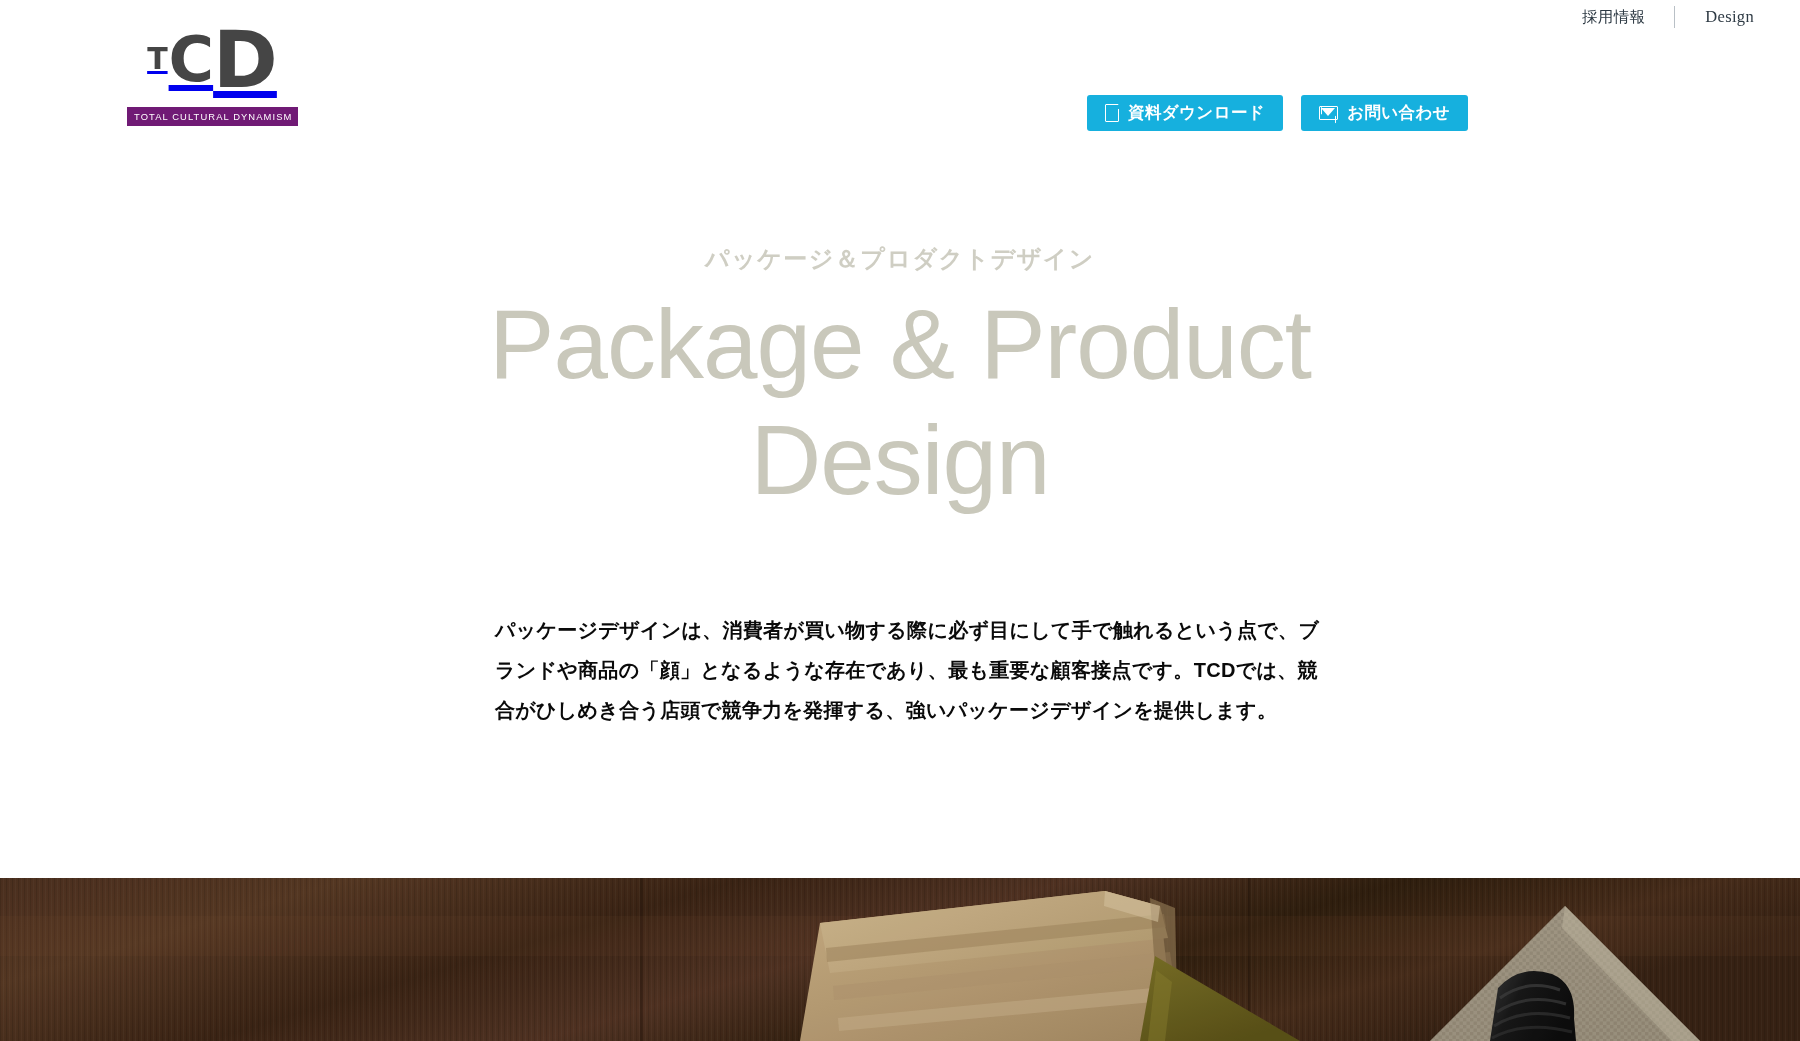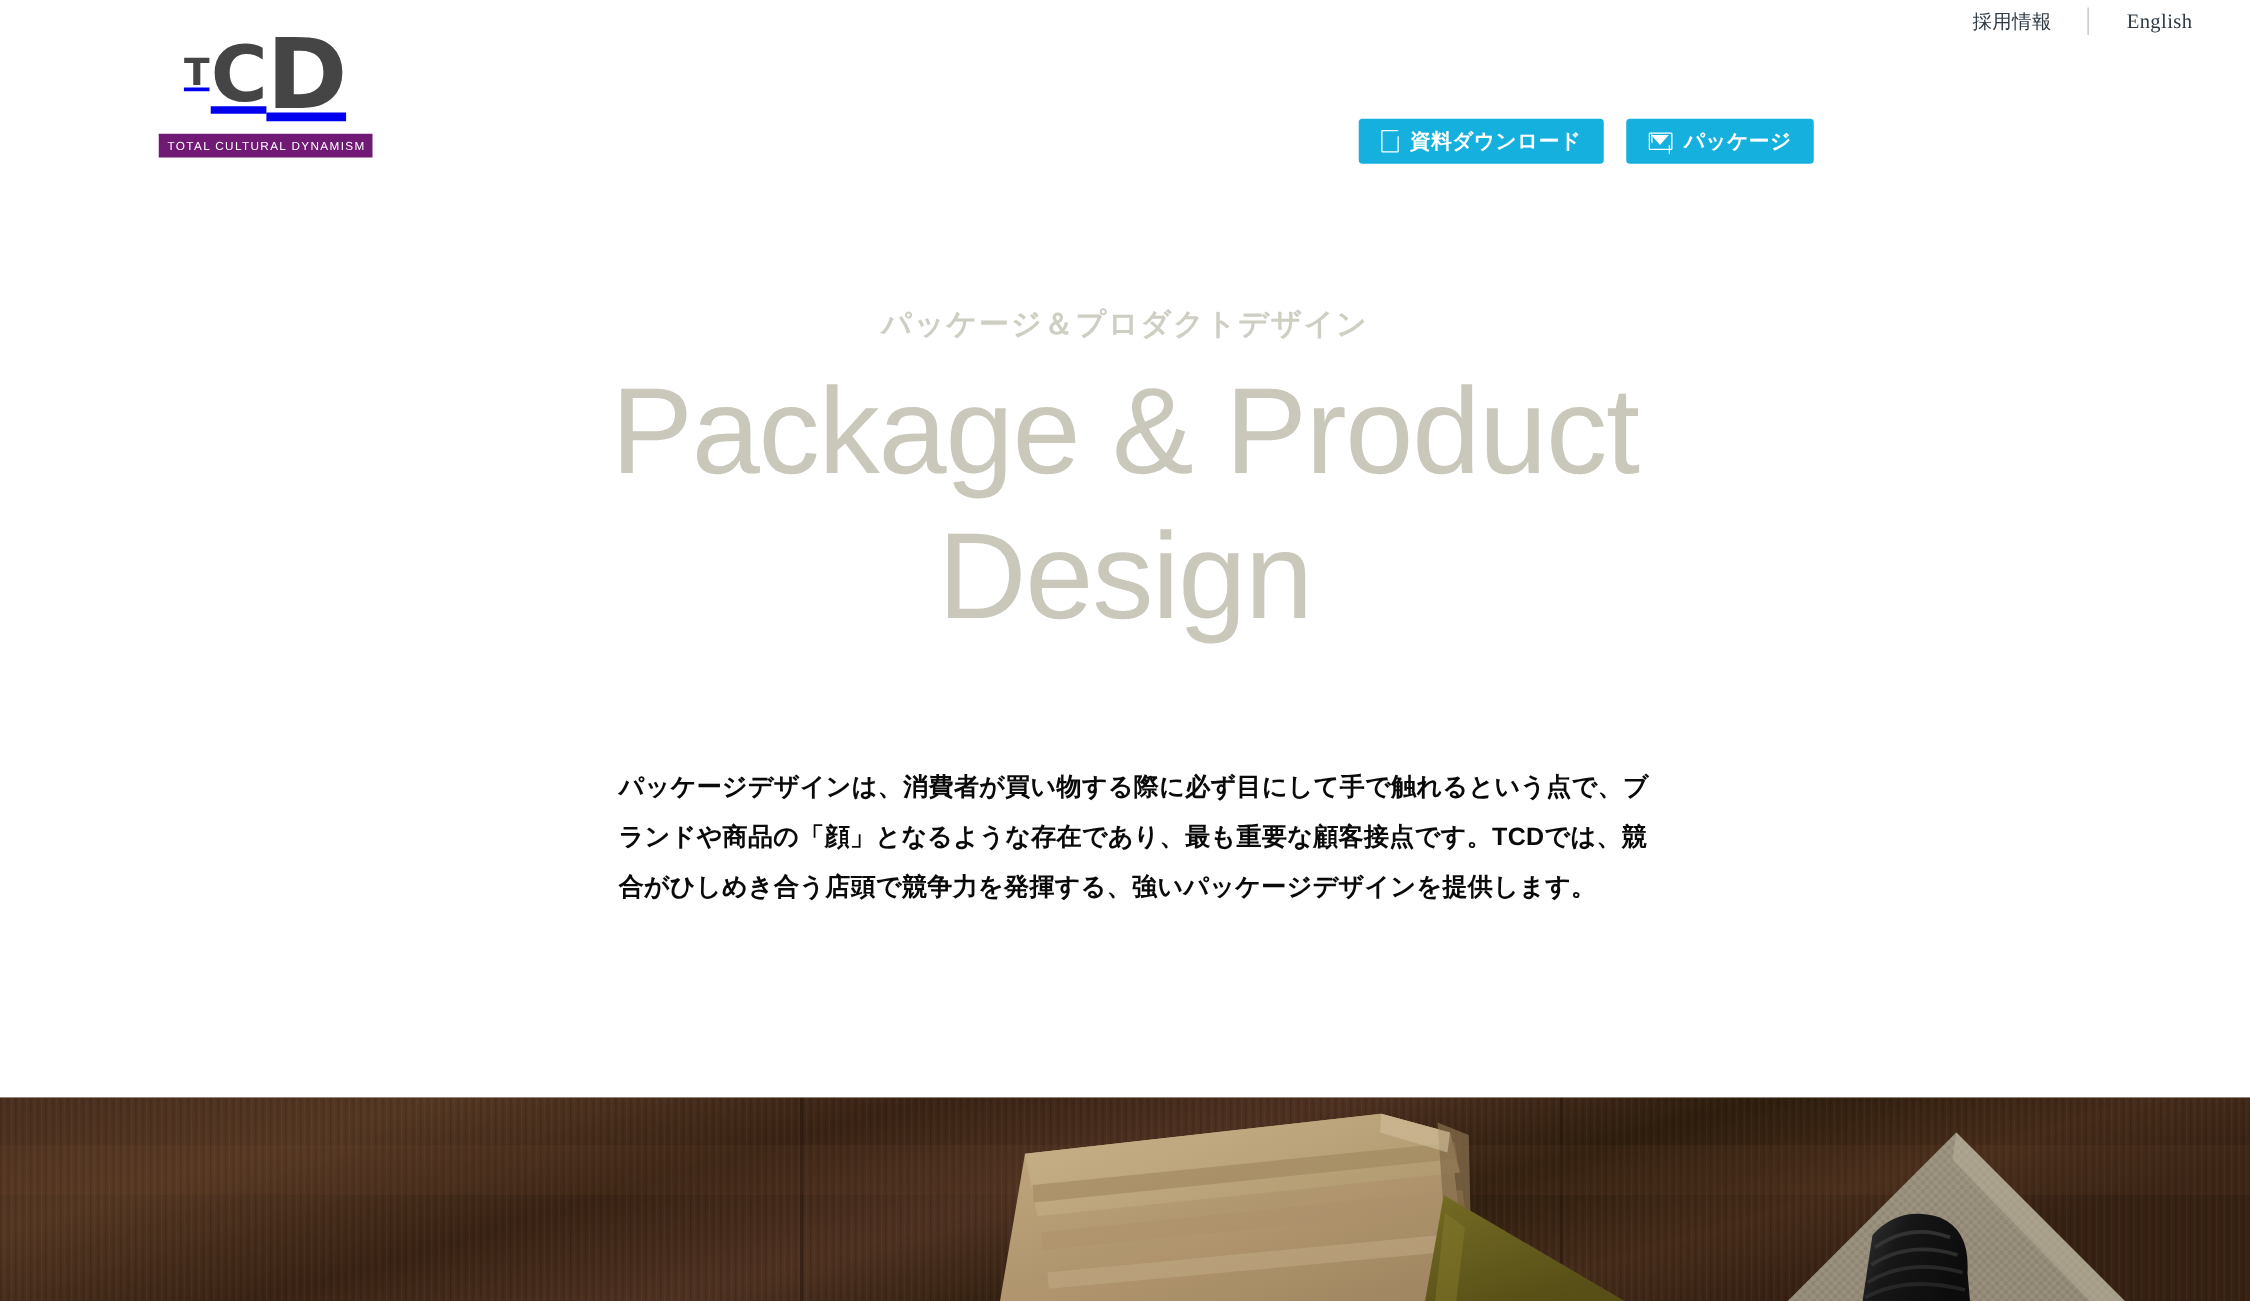--- a/index.html
+++ b/index.html
@@ -130,21 +130,21 @@
   .photo svg { display:block; width:1800px; height:163px; }
 </style>
 </head>
 <body>
 
 <div class="page">
 
   <div class="utility-bar">
     <a class="utility-recruit" href="#">採用情報</a>
     <span class="utility-divider"></span>
-    <a class="utility-english" href="#">English</a>
+    <a class="utility-english" href="#">Design</a>
   </div>
 
   <header class="header">
 
     <a class="logo-wrap" href="#">
       <span class="logo-mark">
         <span class="t">T</span>
           <span class="c">C</span>
           <span class="d">D</span>
       </span>
@@ -152,21 +152,21 @@
     </a>
 
 
     <div class="cta-group">
       <a class="cta" href="#">
         <span class="icon-doc"></span>
         <span>資料ダウンロード</span>
       </a>
       <a class="cta" href="#">
         <span class="icon-mail"></span>
-        <span>パッケージ</span>
+        <span>お問い合わせ</span>
       </a>
     </div>
   </header>
 
   <section class="hero">
     <p class="hero-sub">パッケージ＆プロダクトデザイン</p>
     <h1 class="hero-title">Package &amp; Product Design</h1>
     <p class="hero-body">パッケージデザインは、消費者が買い物する際に必ず目にして手で触れるという点で、ブランドや商品の「顔」となるような存在であり、最も重要な顧客接点です。TCDでは、競合がひしめき合う店頭で競争力を発揮する、強いパッケージデザインを提供します。</p>
   </section>
 

